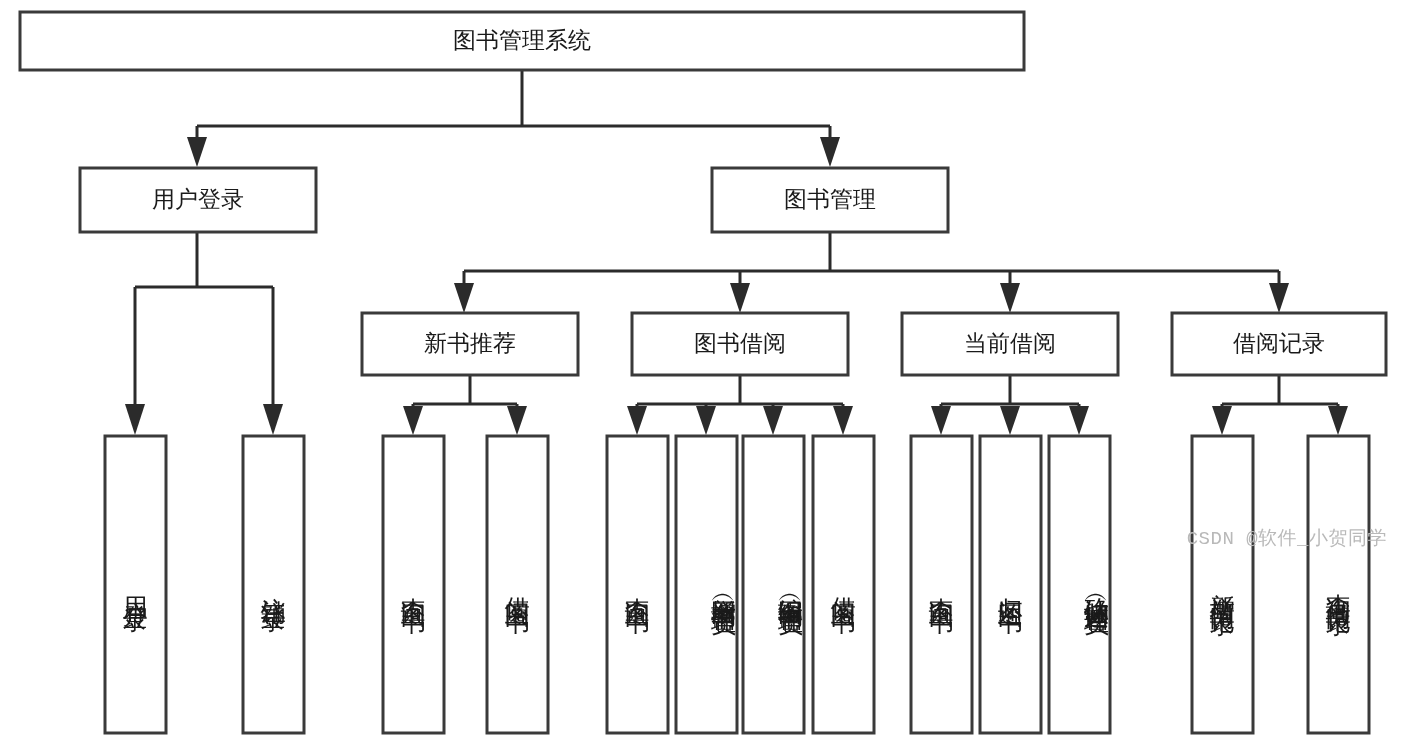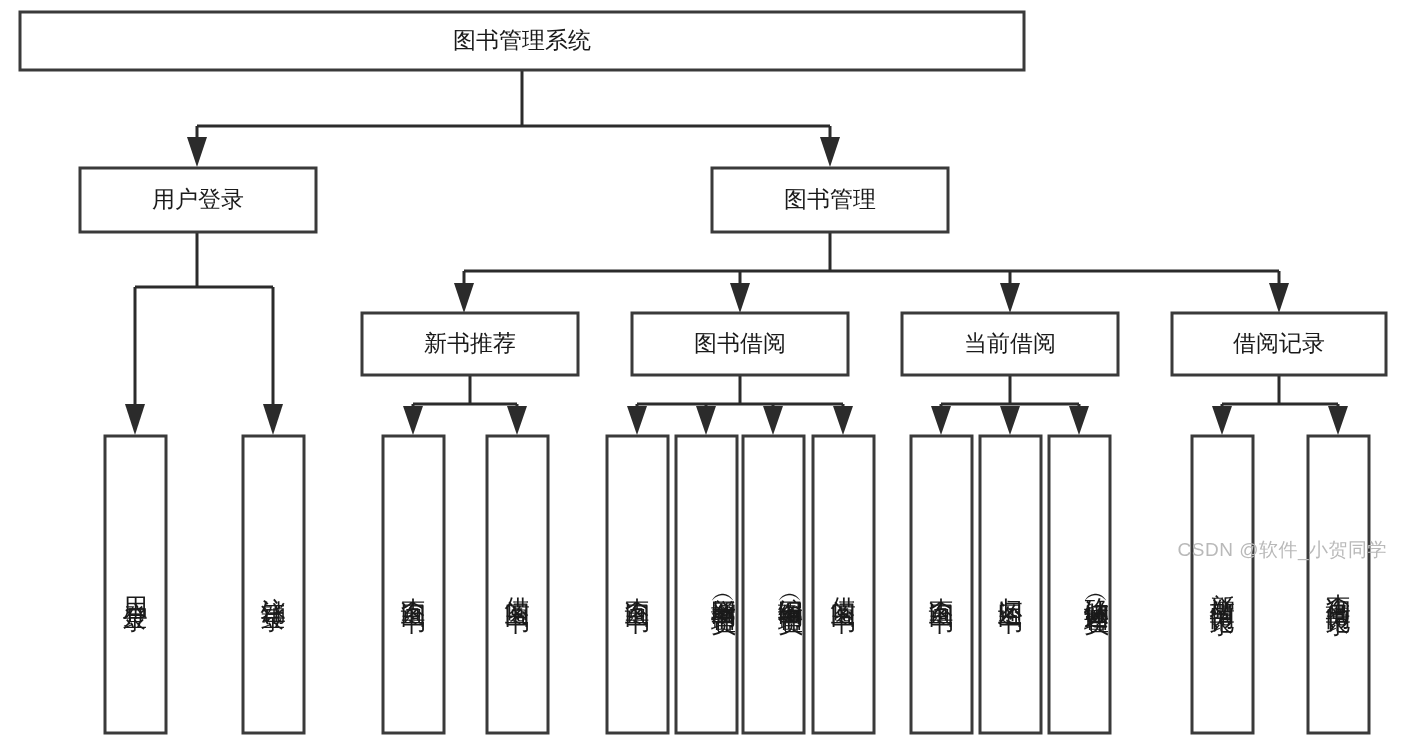--- a/index.html
+++ b/index.html
@@ -40,22 +40,22 @@
     stroke-width: 3;
     fill: none;
   }
   .arrow-head {
     fill: #2b2b2b;
     stroke: none;
   }
   .watermark {
     position: absolute;
     right: 18px;
-    bottom: 0;
-    font-family: Liberation Sans, sans-serif;
+    bottom: 12px;
+    font-family: Liberation Mono, monospace;
     font-size: 19px;
     color: #b9b9b9;
     white-space: nowrap;
     letter-spacing: 0.5px;
   }
 </style>
 </head>
 <body>
 
 <div id="diagram-root">

